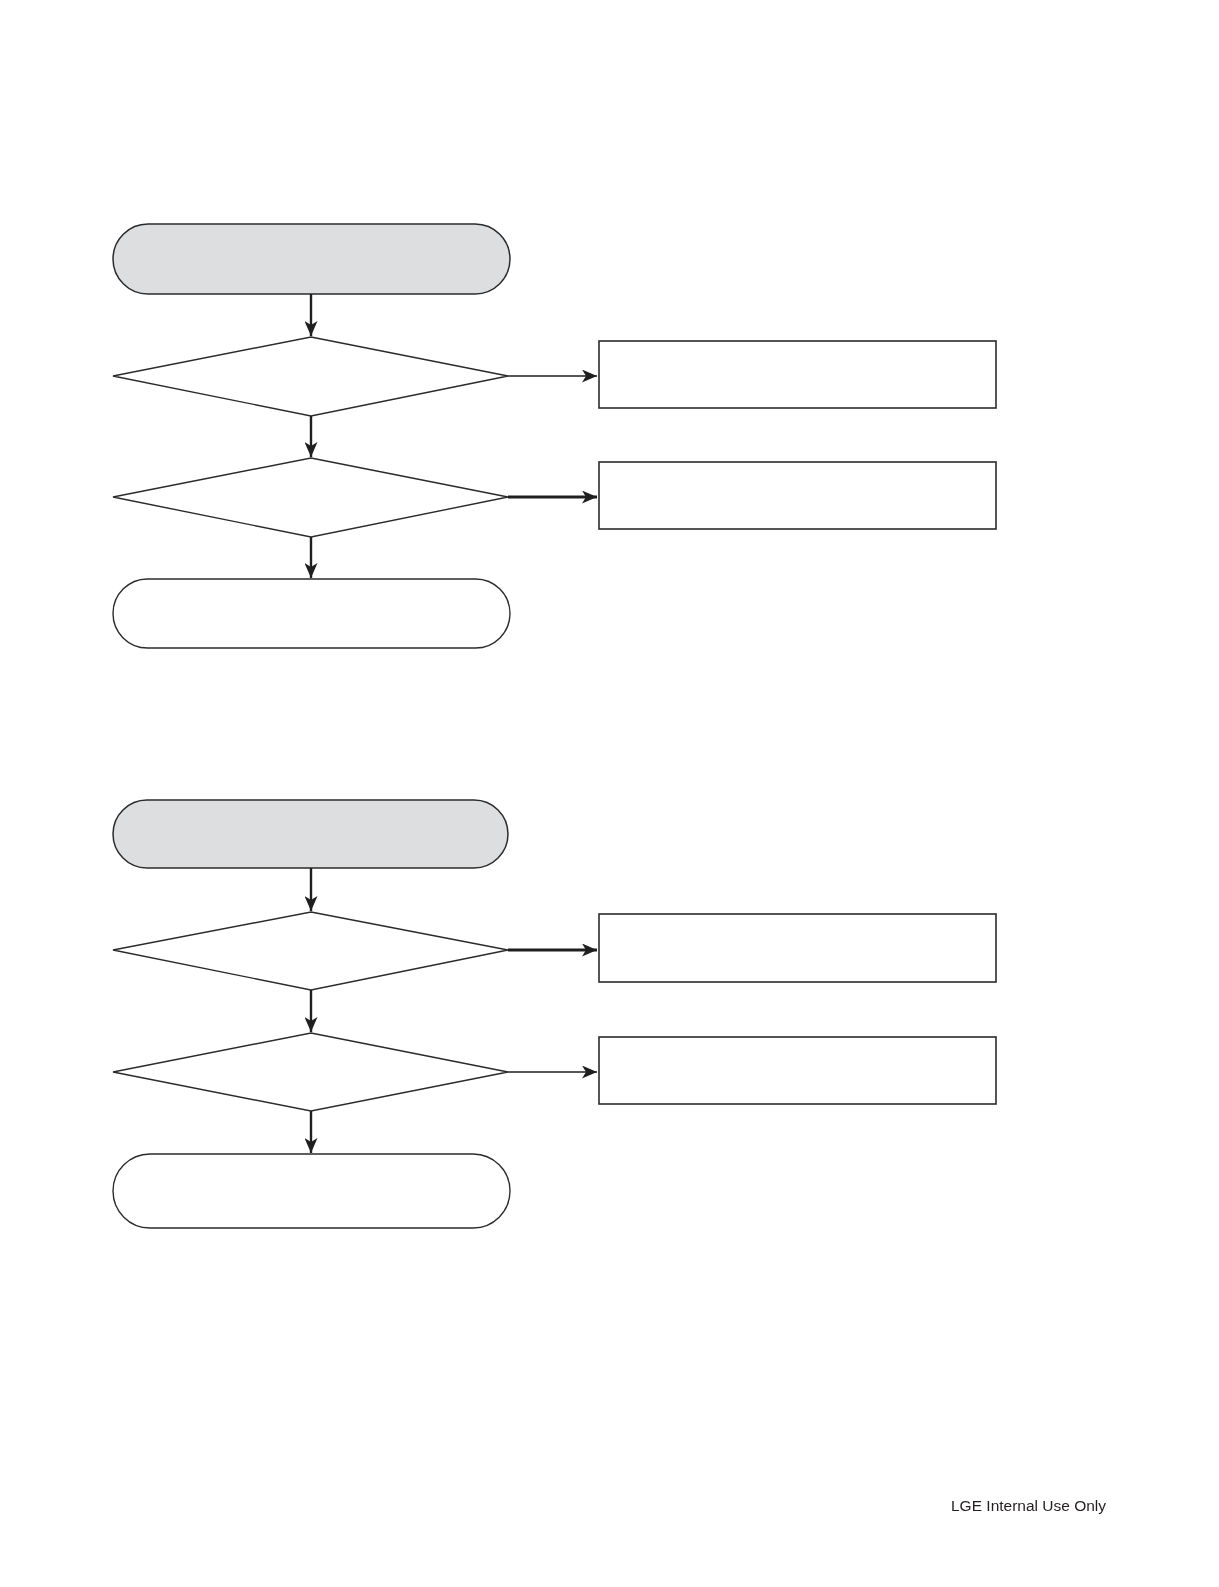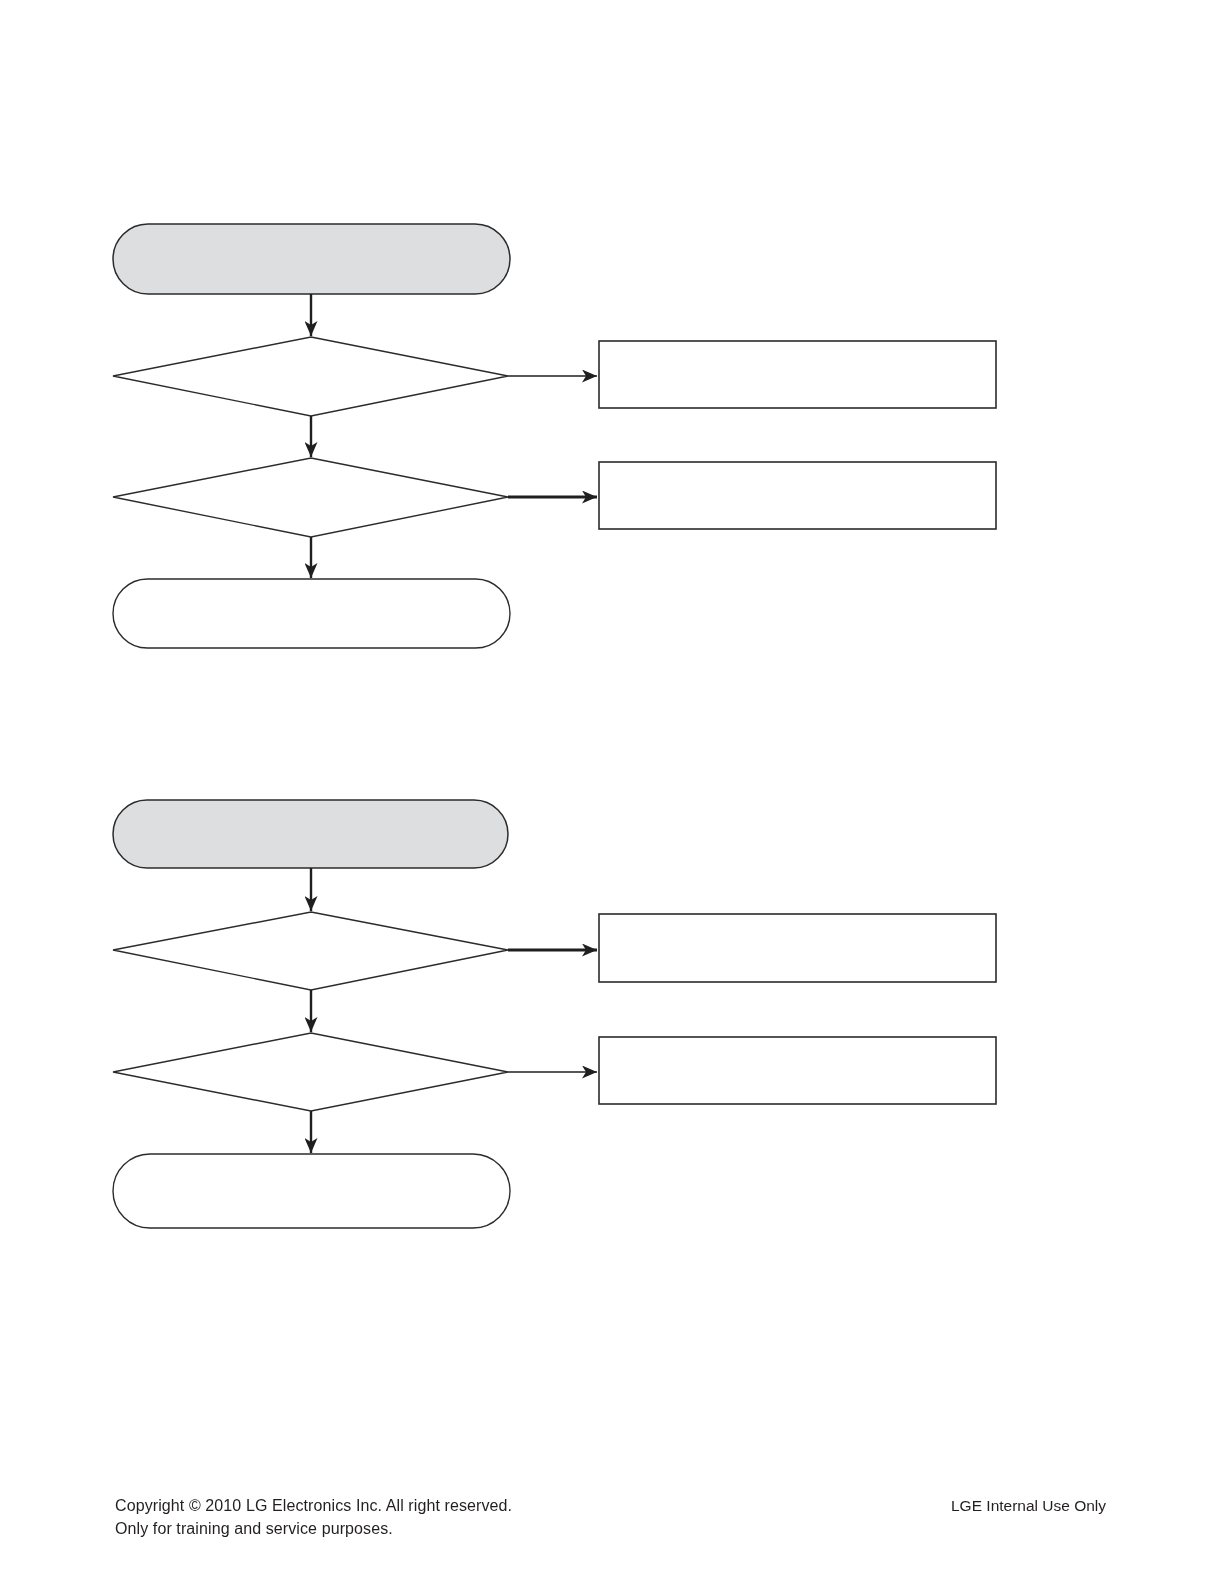--- a/index.html
+++ b/index.html
@@ -106,19 +106,15 @@
       <rect x="599" y="1037" width="397" height="67" stroke-width="1.6" fill="#ffffff" stroke="#2b2b2b"></rect>
       <text x="797" y="1075" text-anchor="middle" font-size="15"></text>
 
       <line x1="311" y1="1111" x2="311" y2="1153" stroke-width="2.4" marker-end="url(#arrow)" stroke="#1f1f1f"></line>
 
       <rect x="113" y="1154" width="397" height="74" rx="37" ry="37" stroke-width="1.4" fill="#ffffff" stroke="#2b2b2b"></rect>
       <text x="311" y="1196" text-anchor="middle" font-size="15"></text>
     </g>
   </svg>
 
-  <div class="footer-left" style="color: rgb(35, 31, 32);">
-    <div>Copyright © 2010 LG Electronics Inc. All right reserved.</div>
-    <div>Only for training and service purposes.</div>
-  </div>
   <div class="footer-right" style="color: rgb(35, 31, 32);">LGE Internal Use Only</div>
 
 </div>
 
 </body></html>

